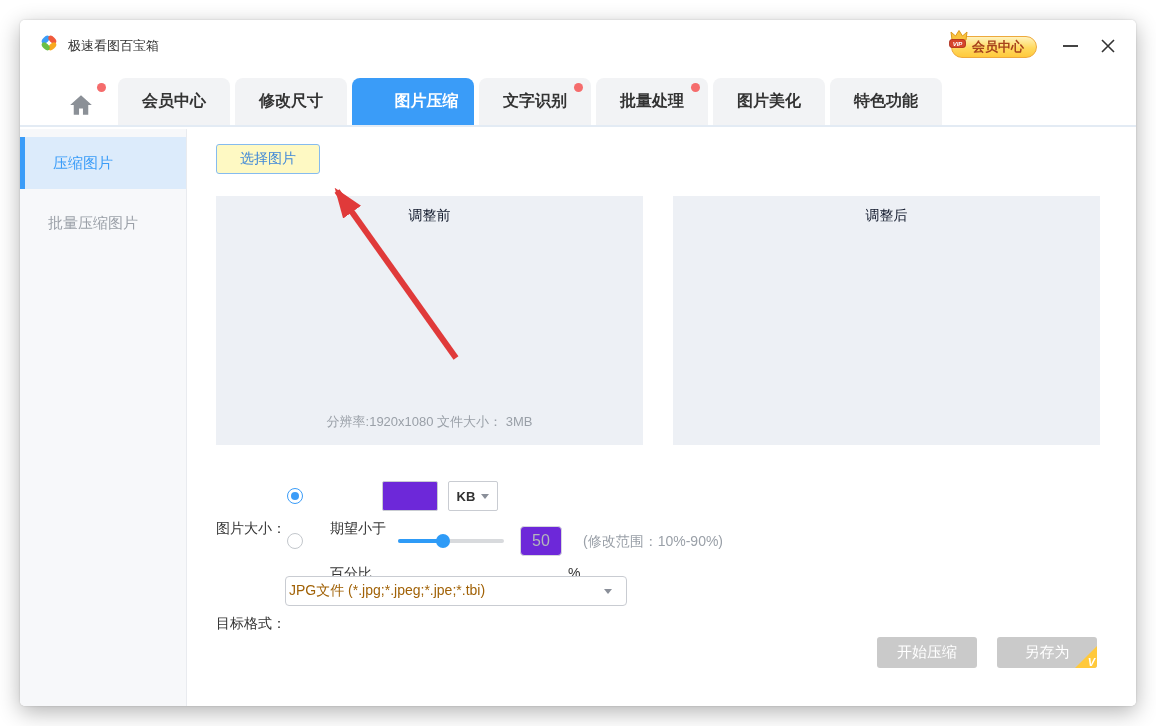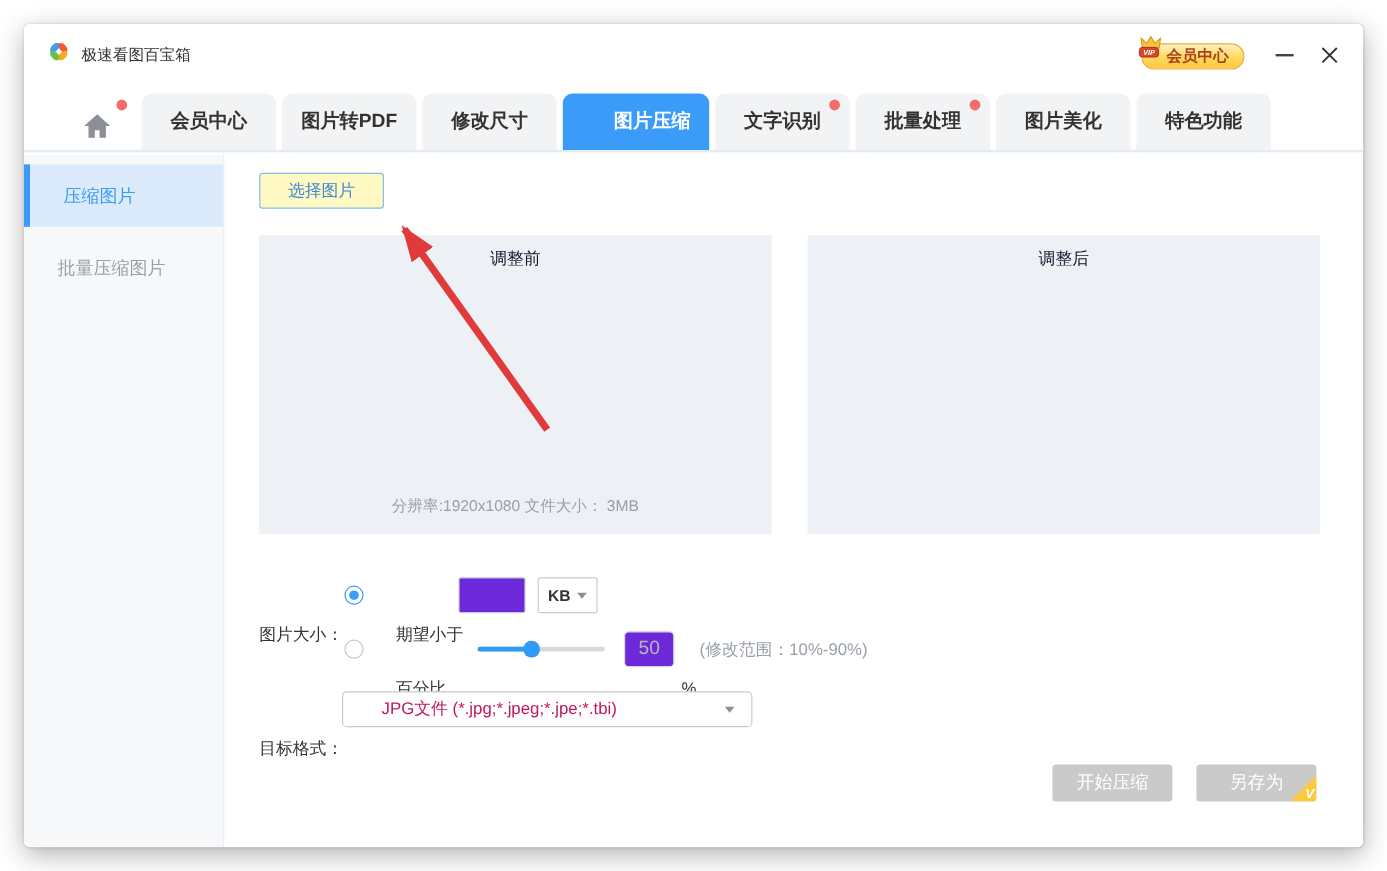--- a/index.html
+++ b/index.html
@@ -87,21 +87,21 @@
   .slider .thumb { position:absolute; left:38px; top:8px; width:14px; height:14px;
     border-radius:50%; background:#2e9bf7; }
 
   .pct-input { left:333px; top:397px; width:42px; text-align:center; border-radius:4px;
     color:#b3b6bb; border-color:#d6d8dc; }
   .hint { position:absolute; left:396px; top:397px; font-size:14px; color:#9aa0a8;
     line-height:30px; }
 
   .format-select { position:absolute; left:98px; top:447px; width:342px; height:30px;
     border:1px solid #c9ccd2; border-radius:4px; background:#fff; display:flex;
-    align-items:center; font-size:14px; color:#be185d; padding-left:32px; cursor:pointer; }
+    align-items:center; font-size:14px; color:#a16207; padding-left:3px; cursor:pointer; }
   .format-select .caret { position:absolute; right:14px; }
 
   .action-btn { position:absolute; top:508px; width:100px; height:31px; background:#cacaca;
     border:none; border-radius:3px; color:#fff; font-size:15px; cursor:pointer; }
   .start-btn { left:690px; }
   .saveas-btn { left:810px; overflow:hidden; }
   .vip-corner { position:absolute; right:0; bottom:0; width:0; height:0;
     border-left:22px solid transparent;
     border-bottom:22px solid #ffc93c; }
   .vip-corner-v { position:absolute; right:2px; bottom:0px; font-size:11px; font-style:italic;
@@ -145,23 +145,20 @@
       <svg width="26" height="26" viewBox="0 0 24 24" style="position:absolute;left:8px;top:6px;">
         <path d="M12 3 L22 12 H18.7 V21 H13.8 V15.2 H10.2 V21 H5.3 V12 H2 Z" fill="#8b9097"></path>
       </svg>
       <span class="red-dot dot"></span>
     </div>
     <div class="tabs">
       <div class="tab">
           <span>会员中心</span>
         </div>
       <div class="tab">
-          <span>图片转PDF</span>
-        </div>
-      <div class="tab">
           <span>修改尺寸</span>
         </div>
       <div class="tab active">
           <span>图片压缩</span>
         </div>
       <div class="tab">
           <span>文字识别</span>
           <span class="red-dot dot"></span>
         </div>
       <div class="tab">

